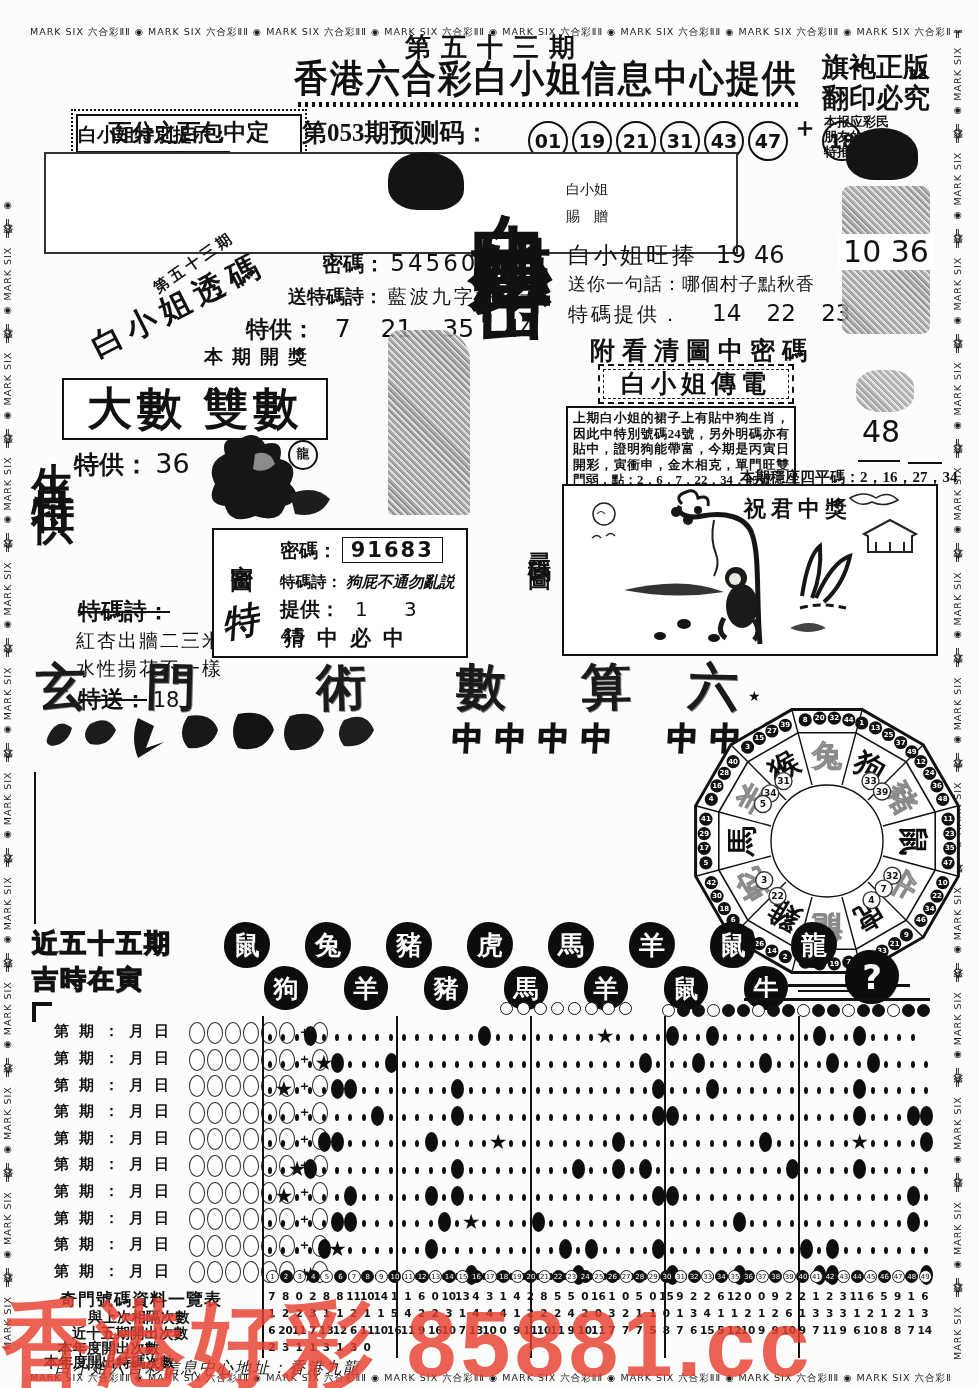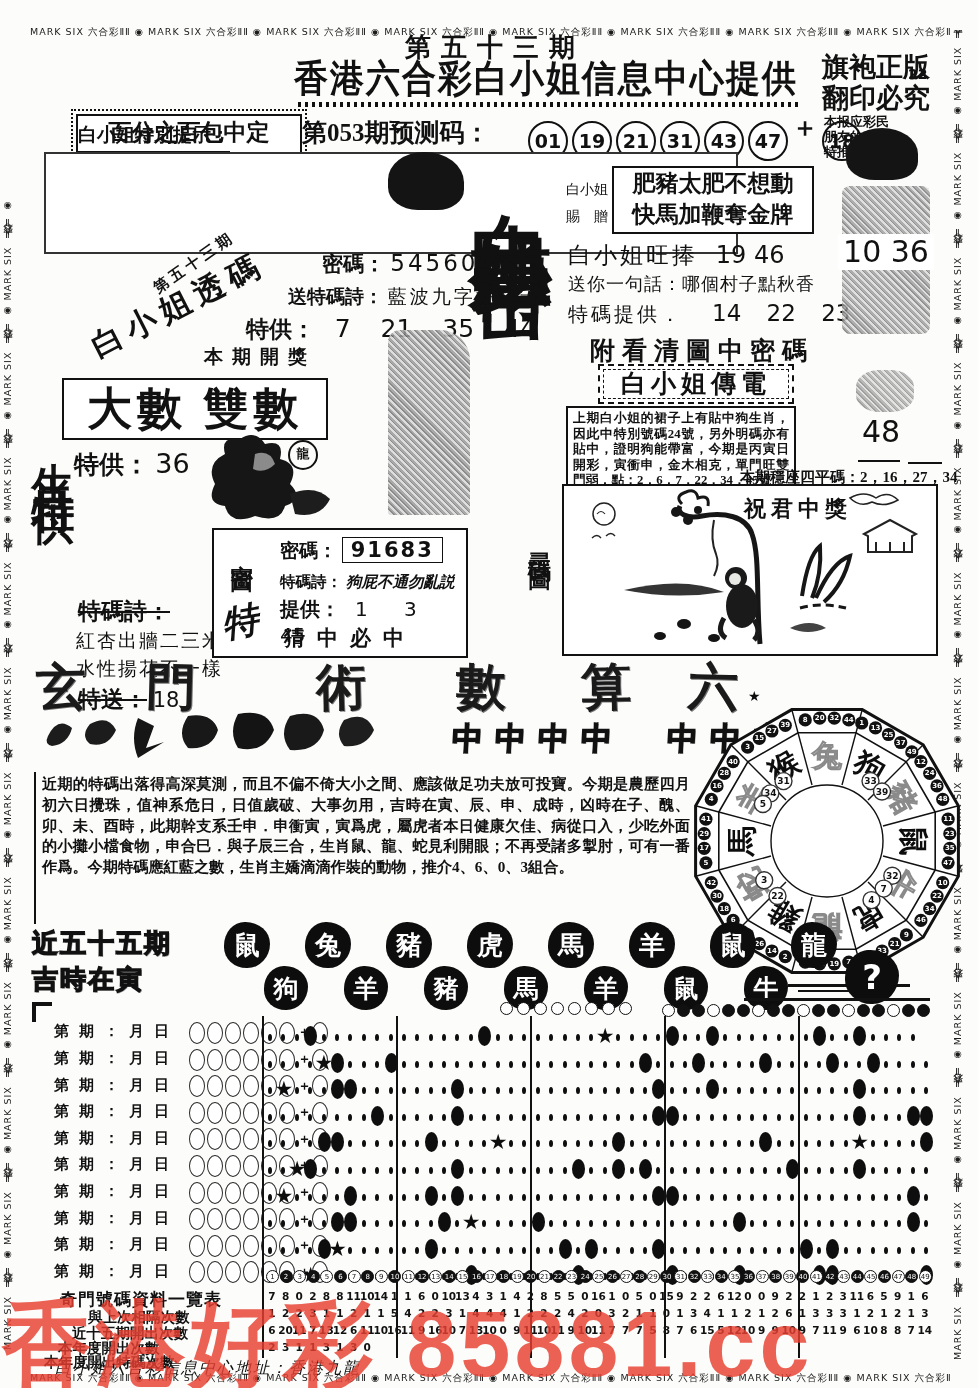--- a/index.html
+++ b/index.html
@@ -132,24 +132,20 @@
     </div>
     <div class="abs b" style="left:70px;top:94px;font-size:21px;letter-spacing:12px;">猜中必中</div>
   </div>
 
   <div class="abs vtext b" style="left:524px;top:534px;height:100px;font-size:23px;letter-spacing:8px;">尋碼圖</div>
 
   <div class="abs" style="left:566px;top:176px;font-size:14px;line-height:27px;text-align:justify;width:46px;">
     <div>白小姐</div>
     <div>賜　贈</div>
   </div>
-  <div class="abs boxed b" style="left:612px;top:166px;width:198px;height:64px;font-size:23px;line-height:31px;text-align:center;border-width:2.5px;">
-    <div>肥豬太肥不想動</div>
-    <div>快馬加鞭奪金牌</div>
-  </div>
   <div class="abs" style="left:568px;top:240px;font-size:23px;">
     <span style="letter-spacing:3px;">白小姐旺捧</span>
     <span class="sans" style="font-size:24px;margin-left:12px;">19  46</span>
   </div>
   <div class="abs" style="left:568px;top:272px;font-size:18px;letter-spacing:1px;">送你一句話：哪個村子點秋香</div>
   <div class="abs" style="left:568px;top:300px;font-size:20px;">
     <span style="letter-spacing:3px;">特碼提供．</span>
     <span class="sans" style="font-size:23px;word-spacing:18px;margin-left:24px;">14 22 23</span>
   </div>
   <div class="abs b" style="left:598px;top:364px;width:192px;height:36px;border:2.5px dashed #111;outline:1.5px dashed #111;outline-offset:-6px;text-align:center;line-height:36px;font-size:25px;letter-spacing:5px;background:#fff;">白小姐傳電</div>
@@ -209,21 +205,20 @@
     <path d="M52 18 q18 -10 26 6 q-8 18 -26 14 q-10 -8 0 -20 Z" fill="#1c1c1c"></path>
     <path d="M100 12 l16 8 l-8 22 l18 -6 l-26 16 q-8 -20 0 -40 Z" fill="#161616"></path>
     <path d="M150 10 q24 -4 30 14 q-6 20 -30 18 q-12 -14 0 -32 Z M158 20 l14 12" fill="#181818"></path>
     <path d="M200 8 q30 -6 36 16 q-10 24 -36 18 q-10 -16 0 -34 Z" fill="#141414"></path>
     <path d="M252 10 q28 -8 34 14 q-6 22 -34 20 q-12 -16 0 -34 Z" fill="#191919"></path>
     <path d="M306 14 q22 -10 30 10 q-8 18 -30 16 q-10 -12 0 -26 Z" fill="#1e1e1e"></path>
   </svg>
   <div class="abs b outline-txt" style="left:452px;top:718px;font-size:31px;letter-spacing:12px;transform:skewX(-3deg);">中中中中　中中中中</div>
 
   <div class="vline" style="left:34px;top:772px;height:152px;"></div>
-  <div class="abs b" style="left:42px;top:774px;width:648px;font-size:15.2px;line-height:20.8px;text-align:justify;">近期的特碼出落得高深莫測，而且不偏不倚大小之間、應該做足功夫放可投寶。今期是農歷四月初六日攪珠，值神系危日，日值歲破、大事勿用，吉時在寅、辰、申、成時，凶時在子、醜、卯、未、酉時，此期幹支系壬申．申衝寅，寅爲虎，屬虎者本日健康欠佳、病從口入，少吃外面的小攤小檔食物，申合巳．與子辰三合，生肖鼠、龍、蛇見利開眼；不再受諸多掣肘，可有一番作爲。今期特碼應紅藍之數，生肖主嬌滴滴作裝的動物，推介4、6、0、3組合。</div>
 
   <div class="abs" id="wheel-holder" style="left:686px;top:700px;width:282px;height:282px;"><svg width="282" height="282" viewBox="0 0 282 282">
         <polygon points="105.8,9.6 176.2,9.6 237.2,44.8 272.4,105.8 272.4,176.2 237.2,237.2 176.2,272.4 105.8,272.4 44.8,237.2 9.6,176.2 9.6,105.8 44.8,44.8" fill="#fff" stroke="#111" stroke-width="3"></polygon>
         <polygon points="112.0,32.8 170.0,32.8 220.2,61.8 249.2,112.0 249.2,170.0 220.2,220.2 170.0,249.2 112.0,249.2 61.8,220.2 32.8,170.0 32.8,112.0 61.8,61.8" fill="none" stroke="#111" stroke-width="1.6"></polygon>
         <line x1="105.8" y1="9.6" x2="112.0" y2="32.8" stroke="#111" stroke-width="1.4"></line>
         <line x1="112.0" y1="32.8" x2="126.0" y2="85.0" stroke="#111" stroke-width="1.4"></line>
         <line x1="176.2" y1="9.6" x2="170.0" y2="32.8" stroke="#111" stroke-width="1.4"></line>
         <line x1="170.0" y1="32.8" x2="156.0" y2="85.0" stroke="#111" stroke-width="1.4"></line>
         <line x1="237.2" y1="44.8" x2="220.2" y2="61.8" stroke="#111" stroke-width="1.4"></line>
         <line x1="220.2" y1="61.8" x2="182.0" y2="100.0" stroke="#111" stroke-width="1.4"></line>

